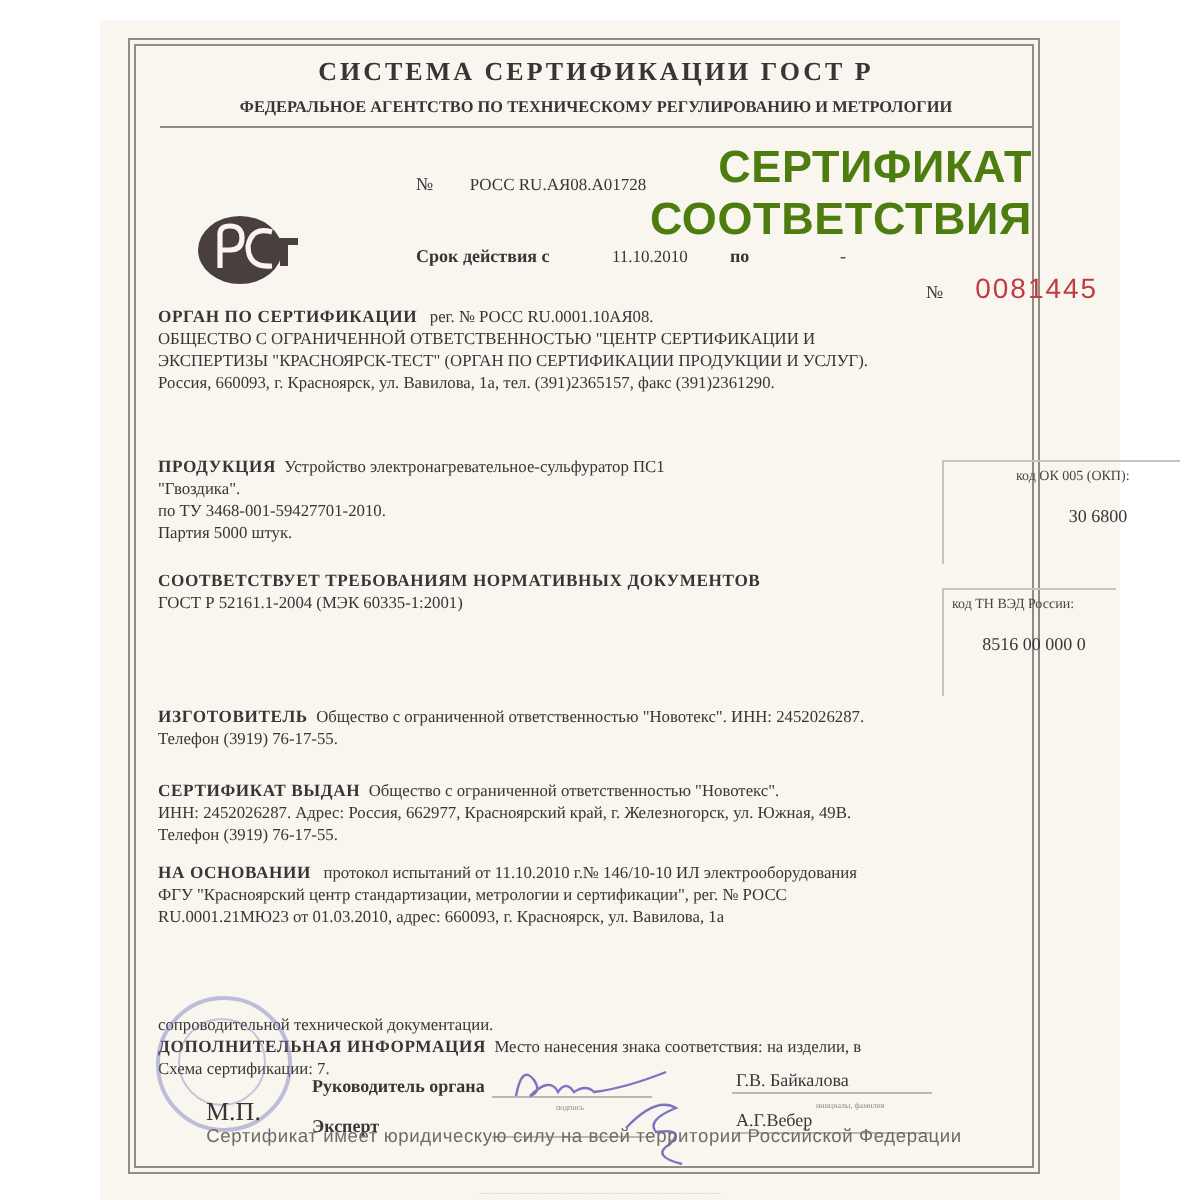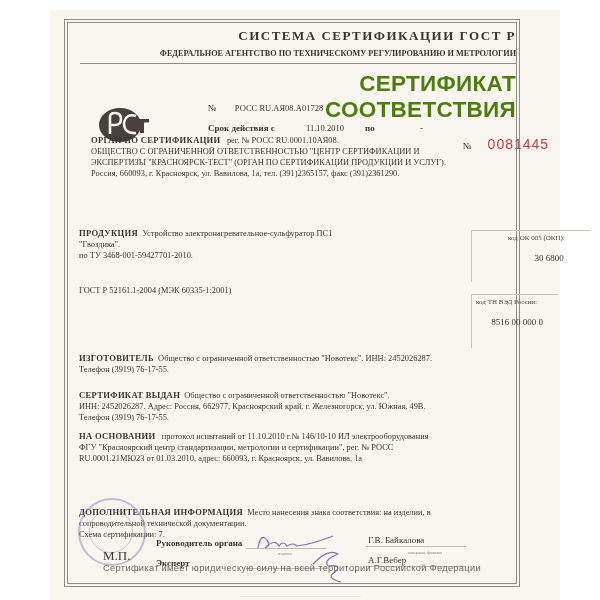--- a/index.html
+++ b/index.html
@@ -1,19 +1,19 @@
 <!DOCTYPE html>
 <html><head>
   <meta charset="utf-8">
   <style>
     html, body { margin: 0; padding: 0; }
     body { width: 600px; height: 600px; background: #ffffff; position: relative; overflow: hidden; font-family: "Liberation Serif", serif; color: #3a3535; }
     .paper { position: absolute; left: 50px; top: 10px; width: 510px; height: 590px; background: #f8f6ee; }
     .frame { position: absolute; left: 67px; top: 22px; width: 448px; height: 560px; border: 1px solid #8f8c86; outline: 1px solid #8f8c86; outline-offset: 2px; }
-    .hdr { position: absolute; left: 12px; right: 0; top: 0; height: 40px; border-bottom: 1px solid #8f8c86; text-align: right; }
+    .hdr { position: absolute; left: 12px; right: 0; top: 0; height: 40px; border-bottom: 1px solid #8f8c86; text-align: center; }
     .hdr-1 { font-size: 13px; font-weight: bold; letter-spacing: 1.5px; margin-top: 5px; color: #3a3535; }
     .hdr-2 { font-size: 8.2px; font-weight: bold; margin-top: 5px; color: #3a3535; }
     .title { position: absolute; left: 122px; top: 48px; font-family: "Liberation Sans", sans-serif; font-weight: bold; font-size: 22.5px; color: #4d7c0f; letter-spacing: 0.3px; text-align: right; }
     .logo { position: absolute; left: 30px; top: 78px; width: 48px; height: 48px; }
     .num-line { position: absolute; font-size: 9px; }
     .red-no { position: absolute; left: 395px; top: 113px; font-size: 9px; }
     .red-no .val { font-family: "Liberation Sans", sans-serif; font-size: 14px; color: #c33a43; letter-spacing: 1px; margin-left: 16px; }
     .sec { position: absolute; left: 11px; font-size: 8.4px; line-height: 11px; }
     .lbl { font-weight: bold; font-size: 8.6px; letter-spacing: 0.3px; }
     .box { position: absolute; left: 403px; width: 82px; border-left: 1px solid #c8c4bb; border-top: 1px solid #c8c4bb; font-size: 7px; color: #4a4545; padding: 3px 0 0 4px; }
@@ -42,52 +42,54 @@
       <ellipse cx="22" cy="24" rx="21" ry="17" fill="#4a3f3f"></ellipse>
       <path d="M12 33 V16 Q12 12 17 12 Q23 12 23 18 Q23 24 17 24 H13" stroke="#f8f6ee" stroke-width="2.6" fill="none"></path>
       <path d="M38 15 Q28 12 26 22 Q26 33 38 32" stroke="#f8f6ee" stroke-width="2.6" fill="none"></path>
       <rect x="37" y="18" width="14" height="3.5" fill="#4a3f3f"></rect>
       <rect x="42" y="18" width="4" height="14" fill="#4a3f3f"></rect>
     </svg>
   </div>
 
   <div class="title">СЕРТИФИКАТ СООТВЕТСТВИЯ</div>
 
-  <div class="num-line" style="left:140px; top:80px;">
+  <div class="num-line" style="left:140px; top:64px;">
     <span>№</span>
     <span style="margin-left:16px; font-size:8.5px;">РОСС RU.АЯ08.А01728</span>
   </div>
 
   <div class="num-line" style="left:140px; top:100px; font-weight:bold;">Срок действия  с</div>
   <div class="num-line" style="left:238px; top:100px; font-size:8.5px;">11.10.2010</div>
   <div class="num-line" style="left:297px; top:100px; font-weight:bold;">по</div>
   <div class="num-line" style="left:352px; top:100px;">-</div>
 
   <div class="red-no">
     <span>№</span><span class="val">0081445</span>
   </div>
 
-  <div class="sec" style="top:112px;margin-left:12px;">
+  <div class="sec" style="top:130px;">
     <div><span class="lbl">ОРГАН ПО СЕРТИФИКАЦИИ</span>&nbsp;&nbsp;&nbsp;<span>рег. № РОСС RU.0001.10АЯ08.</span></div>
     <div>ОБЩЕСТВО С ОГРАНИЧЕННОЙ ОТВЕТСТВЕННОСТЬЮ "ЦЕНТР СЕРТИФИКАЦИИ И</div>
     <div>ЭКСПЕРТИЗЫ "КРАСНОЯРСК-ТЕСТ" (ОРГАН ПО СЕРТИФИКАЦИИ ПРОДУКЦИИ И УСЛУГ).</div>
     <div>Россия, 660093, г. Красноярск, ул. Вавилова, 1а, тел. (391)2365157, факс (391)2361290.</div>
   </div>
 
   <div class="sec" style="top:205px;">
     <div><span class="lbl">ПРОДУКЦИЯ</span>&nbsp;&nbsp;<span>Устройство электронагревательное-сульфуратор ПС1</span></div>
     <div>"Гвоздика".</div>
     <div>по ТУ 3468-001-59427701-2010.</div>
+    <div>Партия 5000 штук.</div>
   </div>
   <div class="box" style="top:207px; height:48px;padding-left:36px;">
     <div>код ОК 005 (ОКП):</div>
     <div class="v">30 6800</div>
   </div>
 
   <div class="sec" style="top:262px;">
+    <div class="lbl">СООТВЕТСТВУЕТ ТРЕБОВАНИЯМ НОРМАТИВНЫХ ДОКУМЕНТОВ</div>
     <div>ГОСТ Р 52161.1-2004 (МЭК 60335-1:2001)</div>
   </div>
   <div class="box" style="top:271px; height:50px;">
     <div>код ТН ВЭД России:</div>
     <div class="v">8516 00 000 0</div>
   </div>
 
   <div class="sec" style="top:330px;">
     <div><span class="lbl">ИЗГОТОВИТЕЛЬ</span>&nbsp;&nbsp;<span>Общество с ограниченной ответственностью "Новотекс". ИНН: 2452026287.</span></div>
     <div>Телефон (3919) 76-17-55.</div>
@@ -99,22 +101,22 @@
     <div>Телефон (3919) 76-17-55.</div>
   </div>
 
   <div class="sec" style="top:408px;">
     <div><span class="lbl">НА ОСНОВАНИИ</span>&nbsp;&nbsp;&nbsp;<span>протокол испытаний от 11.10.2010 г.№ 146/10-10 ИЛ электрооборудования</span></div>
     <div>ФГУ "Красноярский центр стандартизации, метрологии и сертификации", рег. № РОСС</div>
     <div>RU.0001.21МЮ23 от 01.03.2010, адрес: 660093, г. Красноярск, ул. Вавилова, 1а</div>
   </div>
 
   <div class="sec" style="top:484px;">
+    <div>сопроводительной технической документации.</div>
     <div><span class="lbl">ДОПОЛНИТЕЛЬНАЯ ИНФОРМАЦИЯ</span>&nbsp;&nbsp;<span>Место нанесения знака соответствия: на изделии, в</span></div>
-    <div>сопроводительной технической документации.</div>
     <div>Схема сертификации: 7.</div>
   </div>
 
   <div class="stamp">
     <div class="stamp-inner"></div>
   </div>
   <div class="sign-row" style="left:35px; top:525px; font-size:13px;">М.П.</div>
 
   <div class="sign-row" style="left:88px; top:515px; font-weight:bold;">Руководитель органа</div>
   <div class="sign-line" style="left:178px; top:525px; width:80px;"></div>

